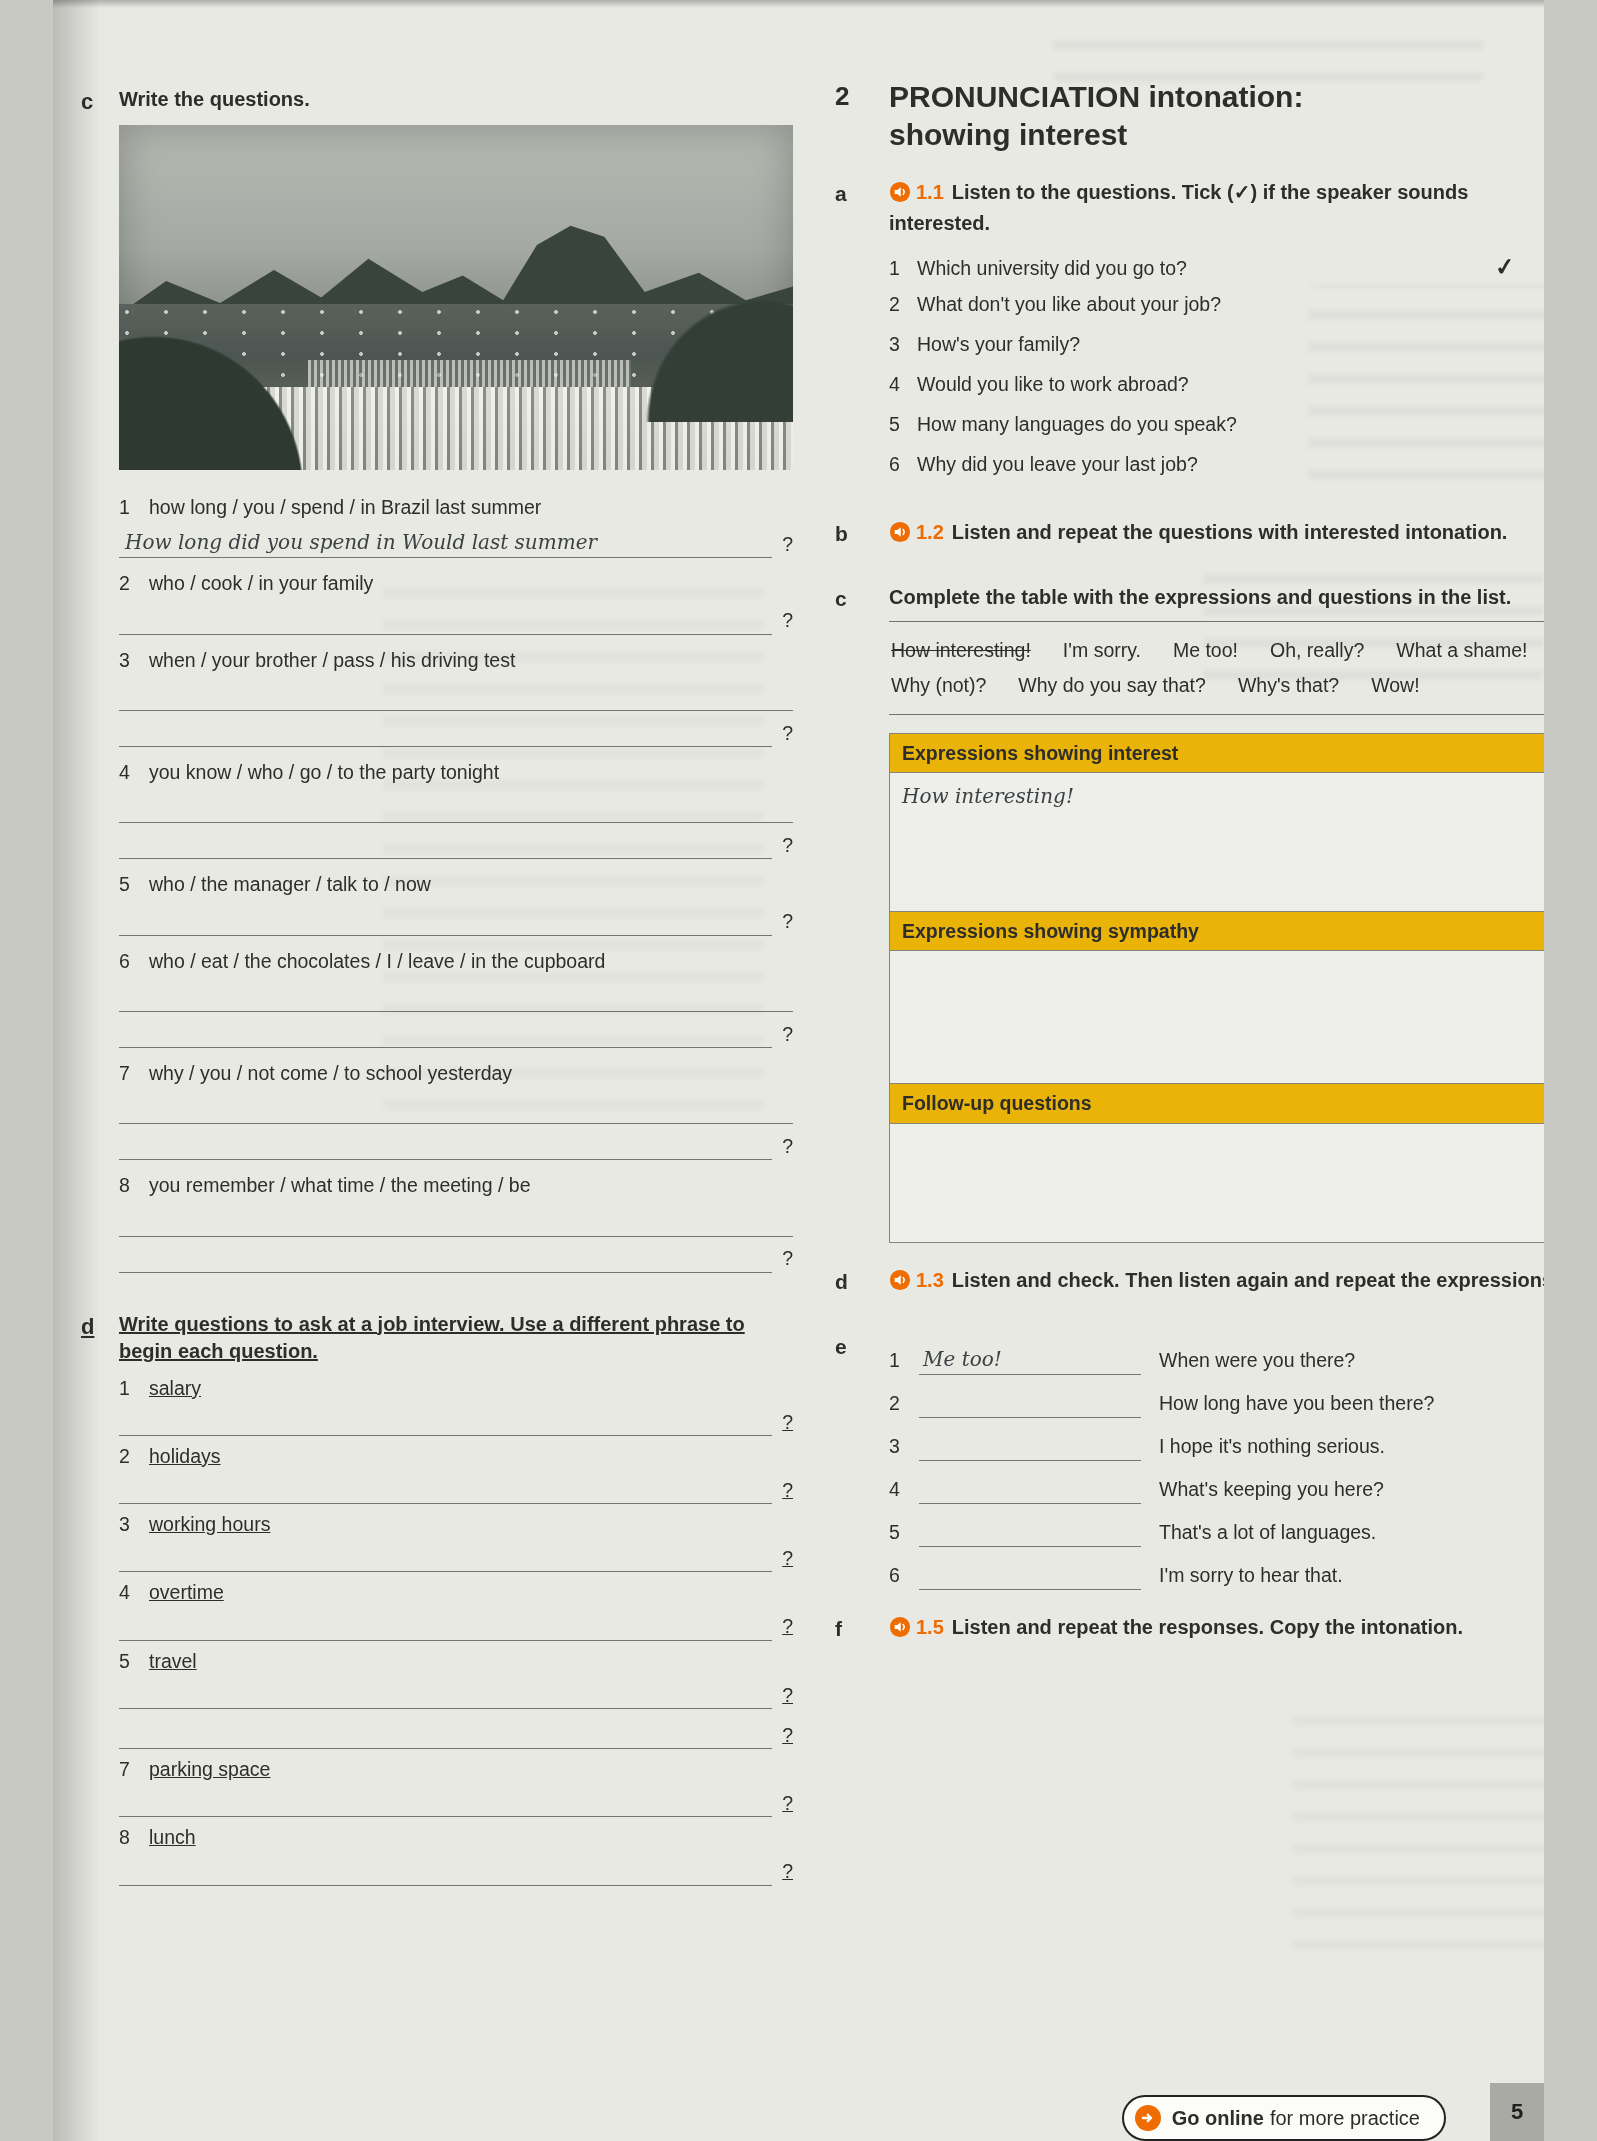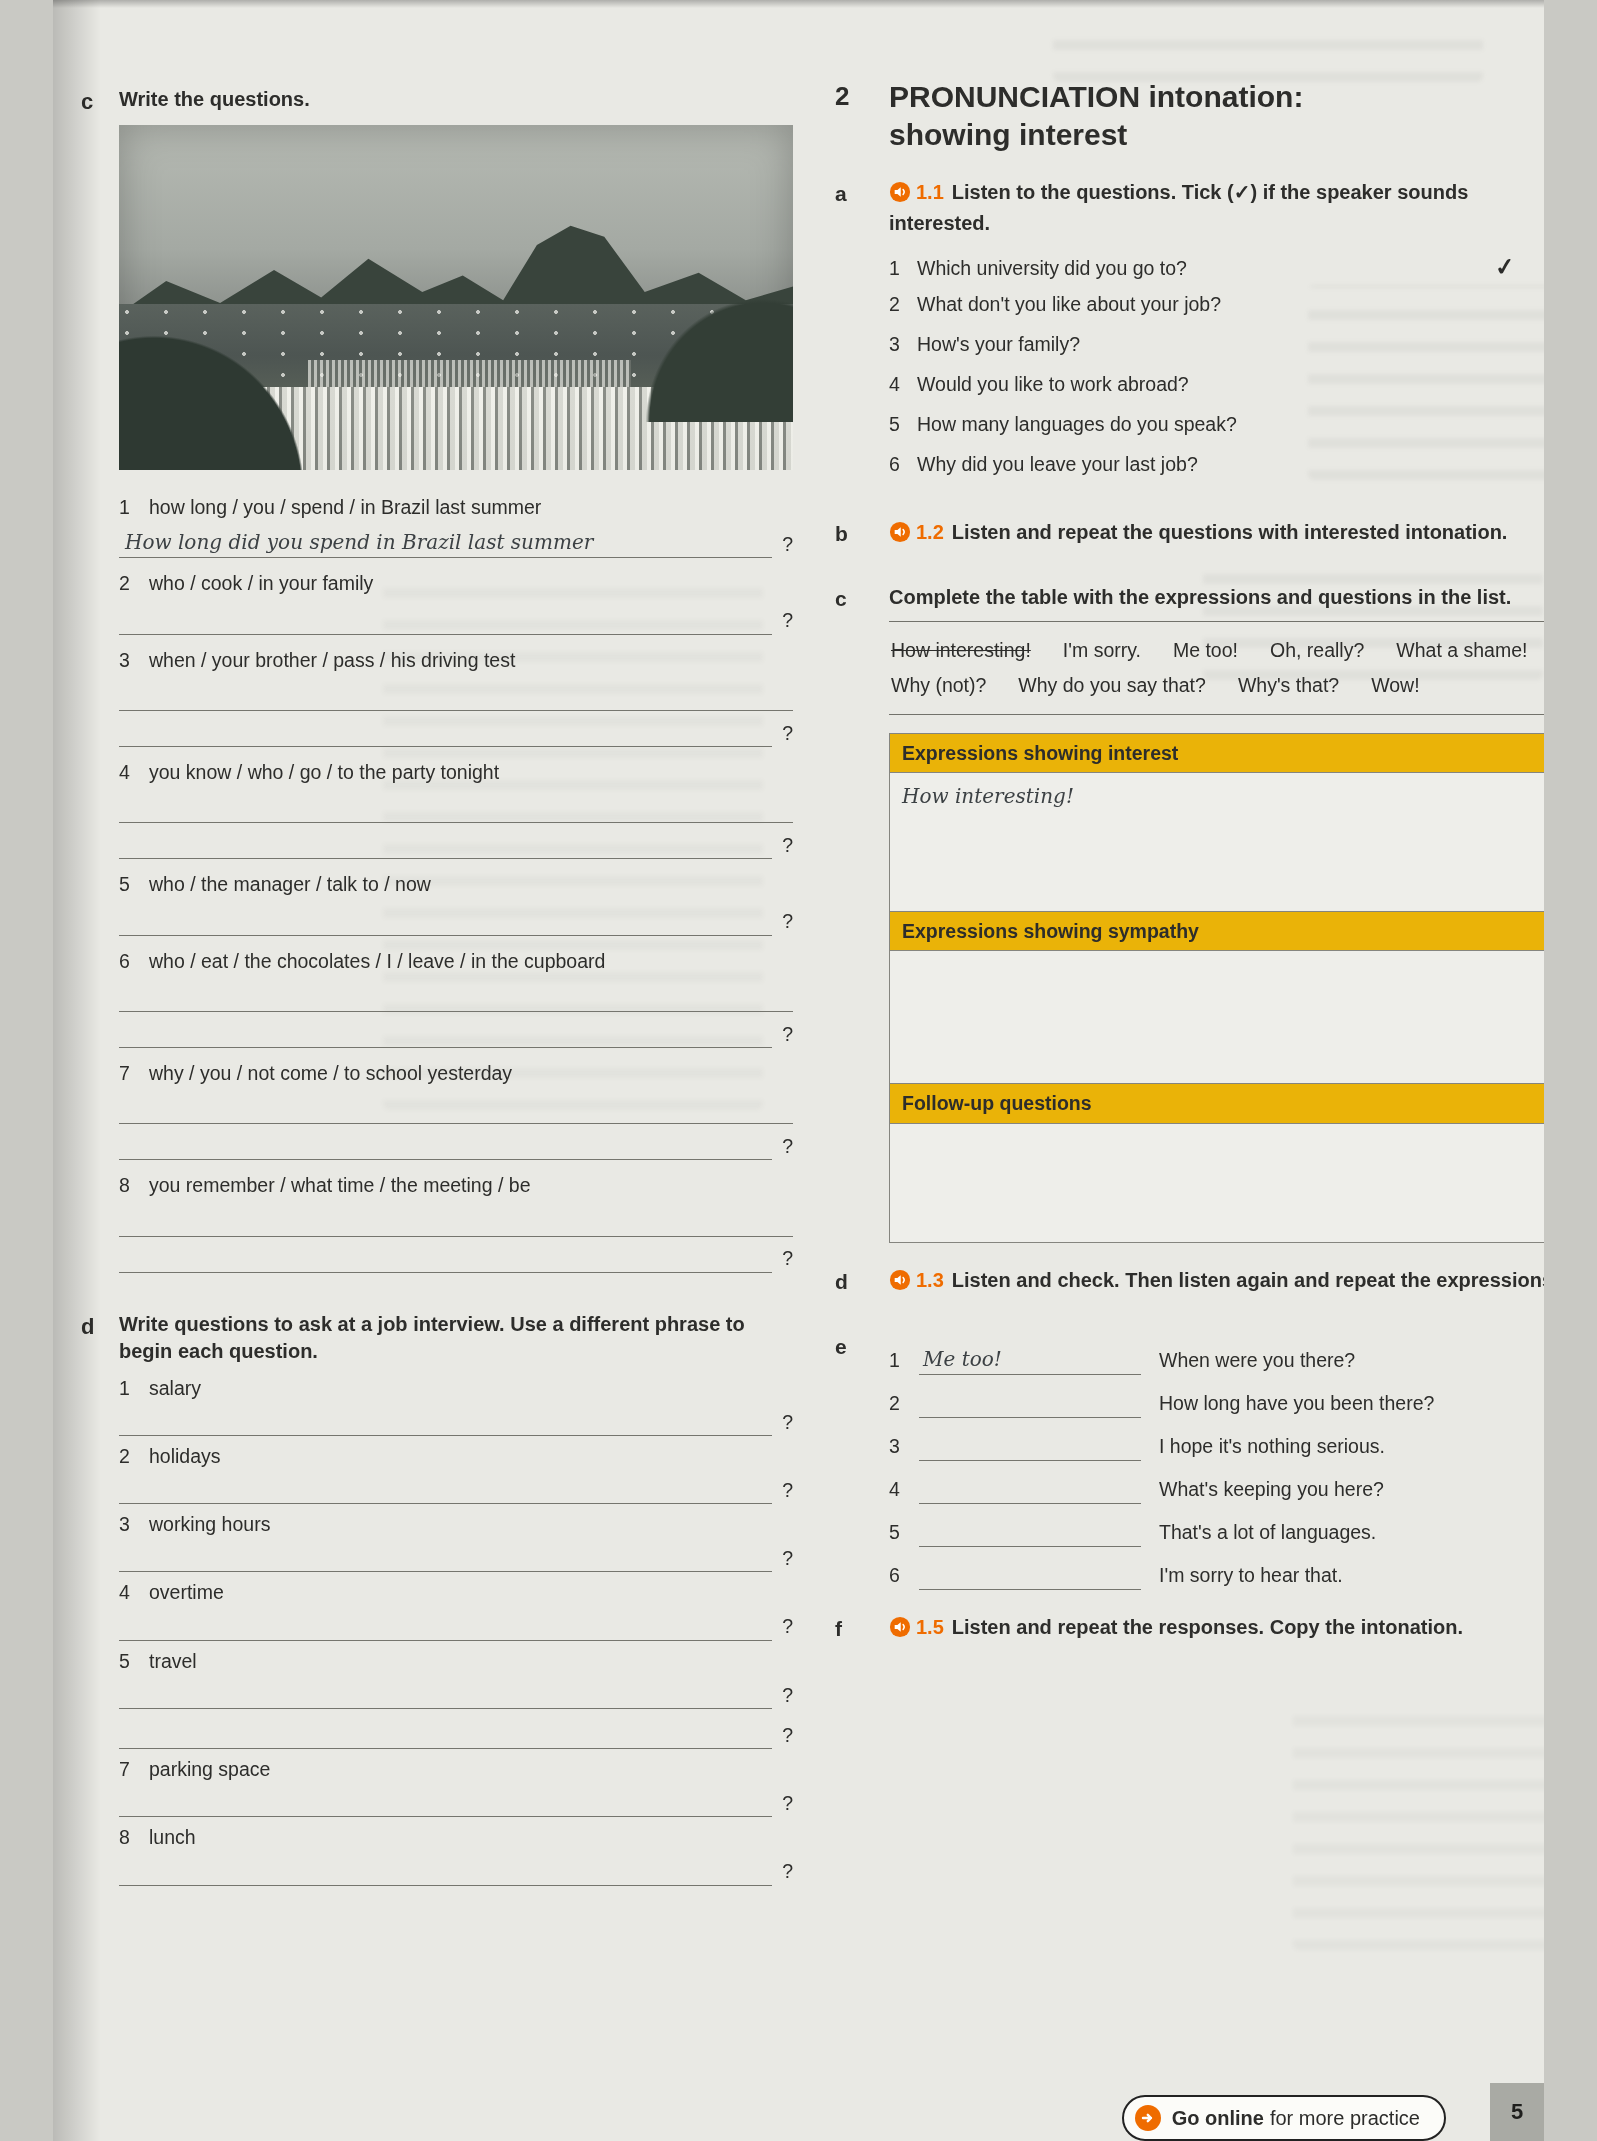--- a/index.html
+++ b/index.html
@@ -54,21 +54,21 @@
   
   .ex-item { margin-bottom:12px; }
   .prompt-row { margin-bottom:2px; }
   .num { display:inline-block; width:30px; }
   .ans-row { display:flex; align-items:flex-end; height:36px; }
   .ans-row .line { flex:1; border-bottom:1.6px solid #75756e; padding:0 4px 1px 6px; }
   .qmark { margin-left:10px; padding-bottom:1px; }
   .hand { font-family:"DejaVu Serif", serif; font-style:italic; font-size:20px; color:#3c4144; }
   .d-item .ans-row { height:33px; }
   .d-item { margin-bottom:7px; }
-  .d-head { margin-top:26px; }
+  .d-head { margin-top:26px;text-decoration:underline; }
 
   
   .sec-head { margin-bottom:26px; }
   .sec-num { font-size:26px; }
   .sec-title { font-size:30px; font-weight:700; margin:0; line-height:1.25; }
   .sub { margin-bottom:24px; }
   .audio-ic { display:inline-block; vertical-align:-4px; margin-right:5px; }
   .track { color:#ef6c00; font-weight:700; margin-right:8px; }
   .q-list { margin:14px 0 4px 0; }
   .q-row { display:flex; align-items:baseline; height:40px; font-weight:400; }
@@ -122,21 +122,21 @@
           <div class="ph-boats"></div>
           <div class="ph-cityfar"></div>
           <div class="ph-city"></div>
           <div class="ph-hill-l"></div>
           <div class="ph-hill-r"></div>
         </div>
 
         <div class="ex-item">
           <div class="prompt-row"><span class="num">1</span><span>how long / you / spend / in Brazil last summer</span></div>
           <div class="ans-row">
-              <span class="line"><span class="hand">How long did you spend in Brazil last summer</span></span>
+              <span class="line"><span class="hand">How long did you spend in Would last summer</span></span>
               <span class="qmark">?</span>
             </div>
         </div>
 
         <div class="ex-item">
           <div class="prompt-row"><span class="num">2</span><span>who / cook / in your family</span></div>
           <div class="ans-row">
               <span class="line"><span class="hand"></span></span>
               <span class="qmark">?</span>
             </div>

